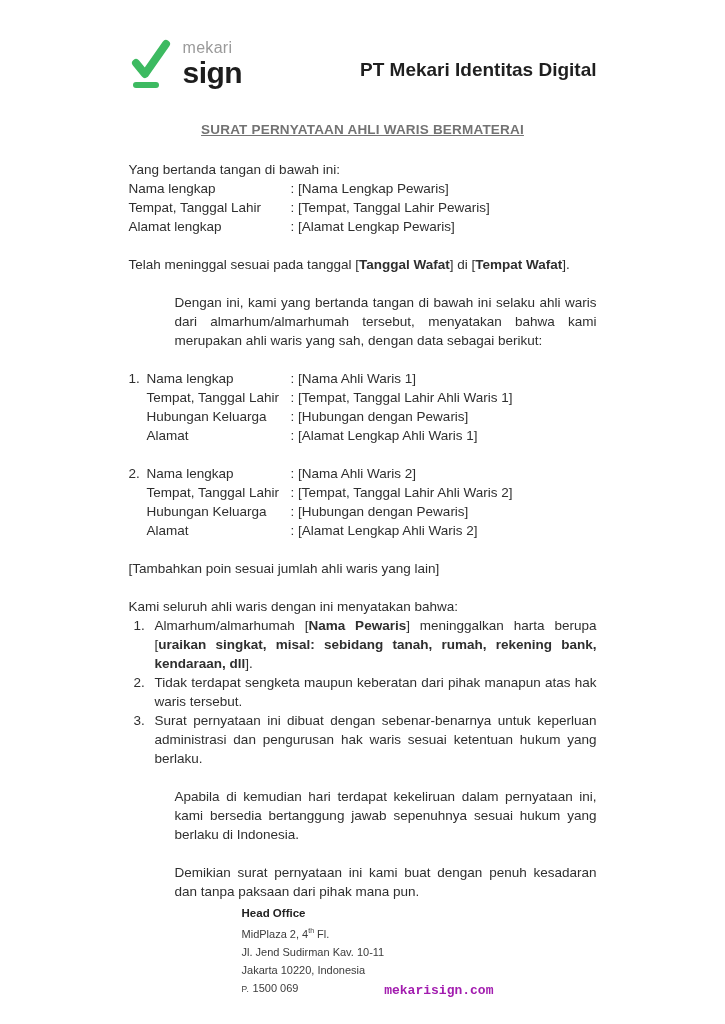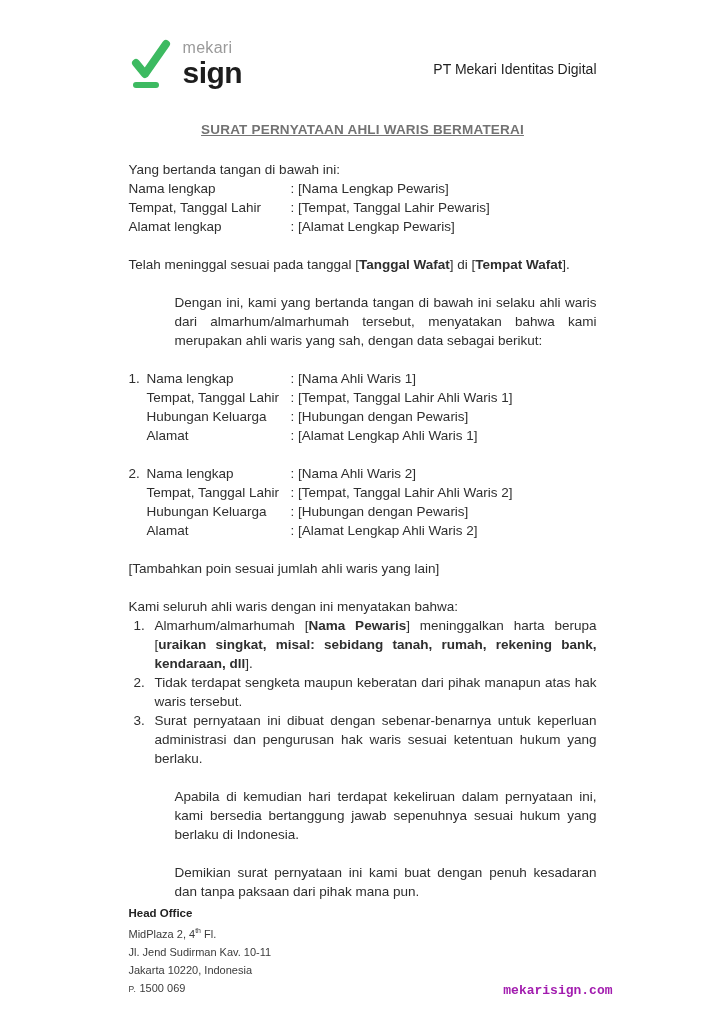--- a/index.html
+++ b/index.html
@@ -11,21 +11,21 @@
   }
   .content { padding:38px 57px 0 57px; font-size:13.5px; line-height:19px; }
 
   
   .header { display:flex; justify-content:space-between; align-items:flex-start; }
   .logo { display:flex; align-items:flex-end; gap:10px; }
   .logo-mark { width:44px; height:52px; }
   .logo-words { display:flex; flex-direction:column; line-height:1; padding-bottom:2px; }
   .logo-word-top { color:#9a9a9a; font-size:16px; letter-spacing:.3px; margin-bottom:2px; }
   .logo-word-bottom { color:#1d1d1d; font-size:30px; font-weight:bold; letter-spacing:-.5px; }
-  .company { font-weight:normal; font-size:14px; color:#1f1f1f; margin-top:22px;text-align:right; }
+  .company { font-weight:bold; font-size:19px; color:#1f1f1f; margin-top:22px;text-align:right; }
 
   
   .doc-title {
     text-align:center; font-weight:bold; font-size:13.5px; letter-spacing:.2px;
     text-decoration:underline; margin-top:30px; margin-bottom:21px; color:#737373;
   }
 
   .block { margin-bottom:19px; }
   .just { text-align:justify;margin-left:46px; }
   .b { font-weight:bold; }
@@ -36,22 +36,22 @@
 
   .heir .frow .num { flex:0 0 18px; }
   .heir .frow .lab { flex:0 0 144px; }
 
   .stmt { display:flex; }
   .stmt .n { flex:0 0 26px; padding-left:5px; }
   .stmt .t { flex:1; text-align:justify; }
 
   
   .footer {
-    position:absolute; left:57px; right:41px; bottom:26px;
-    display:flex; justify-content:space-between; align-items:flex-end;
+    position:absolute; left:57px; right:47px; bottom:26px;
+    display:flex; justify-content:center; align-items:flex-end;
   }
   .office { font-size:11px; line-height:18px; color:#3b3b3b; }
   .office .office-title { font-weight:bold; color:#222222; font-size:11.5px; }
   .sup { font-size:7px; vertical-align:super; }
   .phone-label { font-size:8.5px; letter-spacing:.5px; }
   .website { font-weight:bold; font-size:13px; color:#a21caf;font-family:Liberation Mono, monospace; }
 </style>
 </head>
 <body>
 

